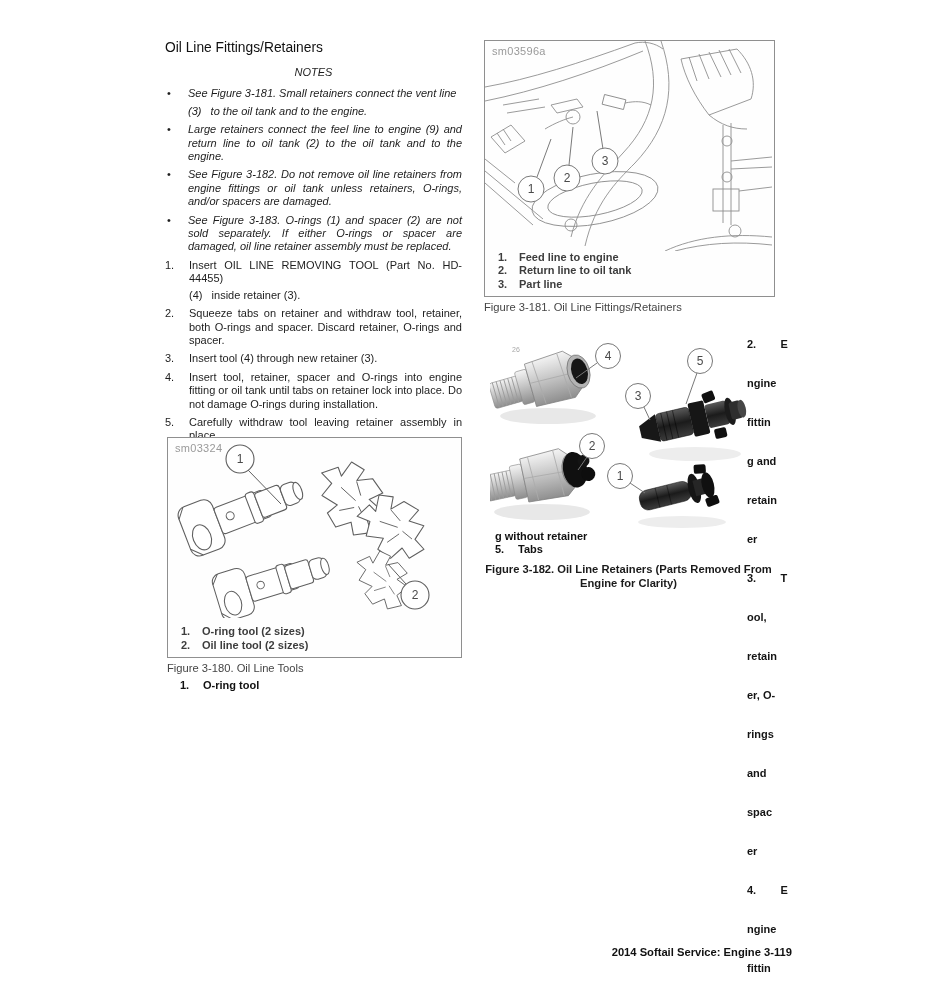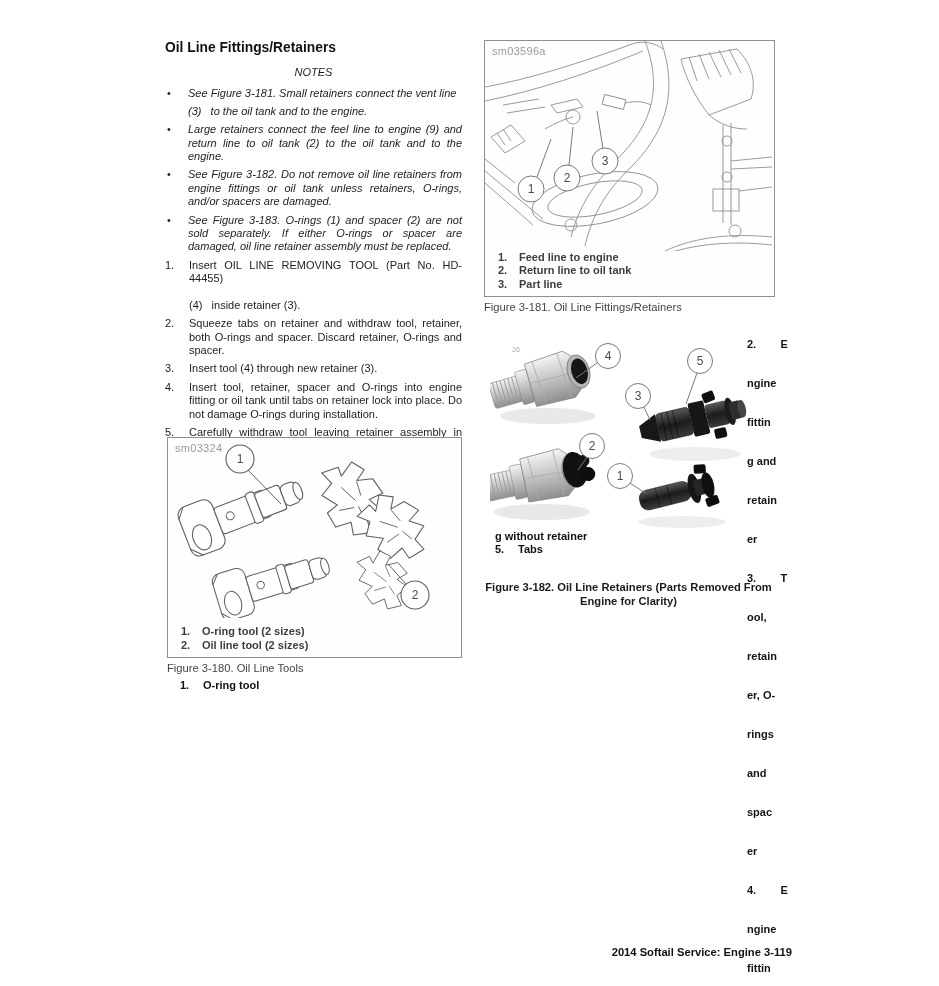--- a/index.html
+++ b/index.html
@@ -3,34 +3,34 @@
 <meta charset="utf-8">
 <style>
   html, body { margin:0; padding:0; }
   body {
     width:939px; height:986px; position:relative; overflow:hidden;
     background:#ffffff; color:#1d1d1d;
     font-family:"Liberation Sans", sans-serif;
     font-size:11px; line-height:13.4px;
   }
   .text-col { position:absolute; left:165px; top:40px; width:297px; }
-  h1.title { font-size:13.8px; line-height:15px; font-weight:bold; margin:0 0 11px 0; color:#111; }
+  h1.title { font-size:13.8px; line-height:15px; font-weight:normal; margin:0 0 11px 0; color:#111; }
   .notes-head { text-align:center; font-style:italic; margin:0 0 8px 0; }
   .intro { font-style:italic; text-align:justify; margin:0 0 8px 0; }
 
   .b-row { display:flex; margin-bottom:5px; }
   .b-marker { width:21px; flex:none; padding-left:2px; }
   .b-body { flex:1; text-align:justify; font-style:italic; }
   .b-cont { white-space:pre; margin-top:4px; text-align:left; }
 
   .steps { margin-top:2px; }
   .s-row { display:flex; margin-bottom:5px; }
   .s-num { width:24px; flex:none; }
   .s-body { flex:1; text-align:justify; }
-  .s-cont { white-space:pre; margin-top:13px; }
+  .s-cont { white-space:pre; margin-top:3px; }
   .bold { font-weight:normal; }
 
   .figbox { border:1px solid #8f8f8f; position:relative; background:#fefefe; }
   .wm { position:absolute; top:4px; left:7px; font-size:11px; color:#9a9a9a; letter-spacing:.3px; }
   .fig-legend { position:absolute; left:13px; bottom:5px; font-weight:bold; color:#3d3d3d; font-size:11px; line-height:13.4px; }
   .leg-row { display:flex; }
   .leg-num { width:21px; flex:none; }
   .fig-caption { text-align:left; font-weight:normal; color:#454545; font-size:11.2px; margin-top:4px; }
   .after-item { display:flex; font-weight:bold; color:#111; margin-top:4px; padding-left:13px; }
   .after-num { width:23px; flex:none; }
@@ -39,21 +39,21 @@
   .fig180-box { width:293px; height:219px; }
   .fig181-block { position:absolute; left:484px; top:40px; width:289px; }
   .fig181-box { width:289px; height:255px; }
 
   .fig182-block { position:absolute; left:484px; top:312px; width:310px; height:290px; }
   .fig182-svg { position:absolute; left:6px; top:18px; }
   .wrap-col { position:absolute; left:263px; top:0; width:48px; font-weight:bold; font-size:11px; line-height:13px; white-space:pre; color:#141414; }
   .below-line { position:absolute; left:11px; top:218px; font-weight:bold; color:#111; }
   .below-item { position:absolute; left:11px; top:231px; font-weight:bold; color:#111; display:flex; }
   .below-num { width:23px; flex:none; }
-  .cap182 { position:absolute; top:251px; left:0; width:289px; text-align:center; font-weight:bold; font-size:11.2px; color:#1b1b1b;margin-top:18px; }
+  .cap182 { position:absolute; top:251px; left:0; width:289px; text-align:center; font-weight:bold; font-size:11.2px; color:#1b1b1b; }
   .cap182-l2 { top:265px; }
 
   .footer { position:absolute; top:946px; right:147px; font-weight:bold; font-size:11.2px; color:#111; }
 
   svg text.callout-num { font-family:"Liberation Sans", sans-serif; font-size:12px; fill:#4a4a4a; text-anchor:middle; }
 </style>
 </head>
 <body>
 
 <div class="text-col">

